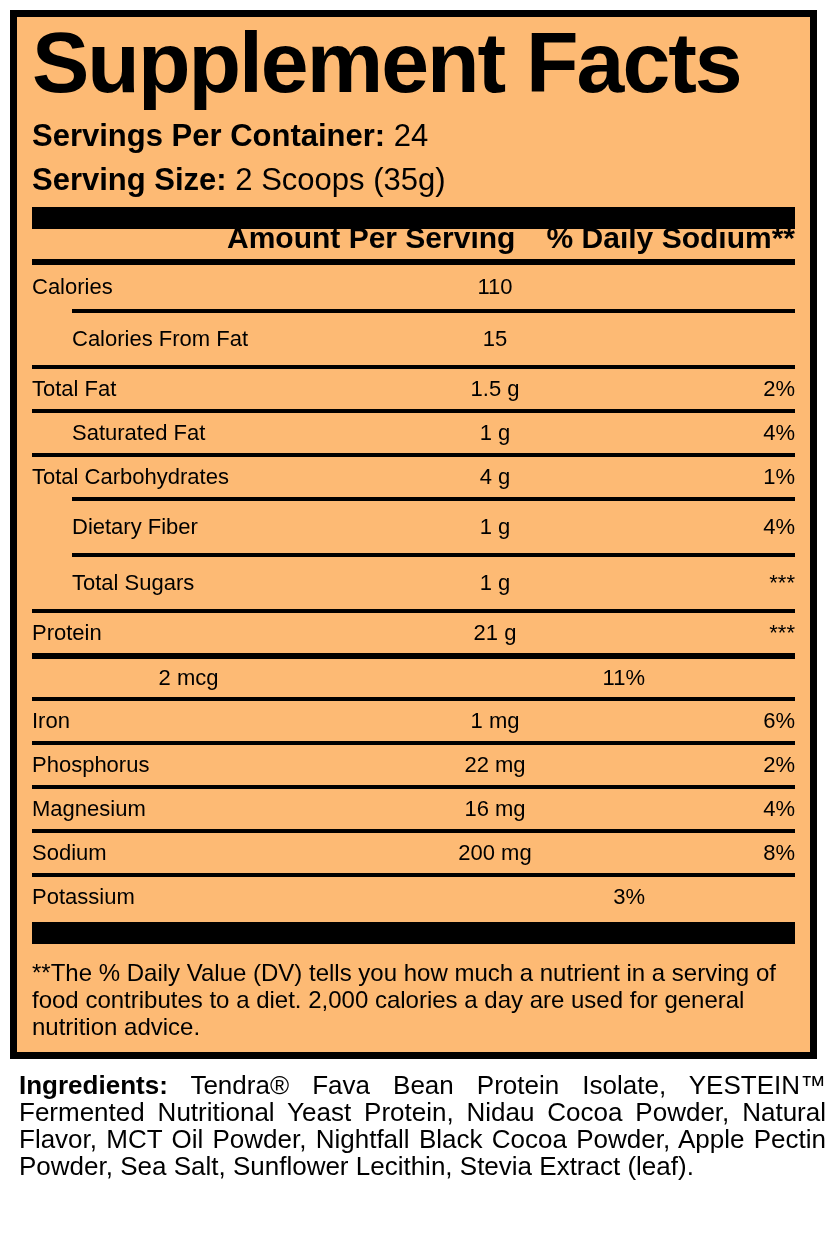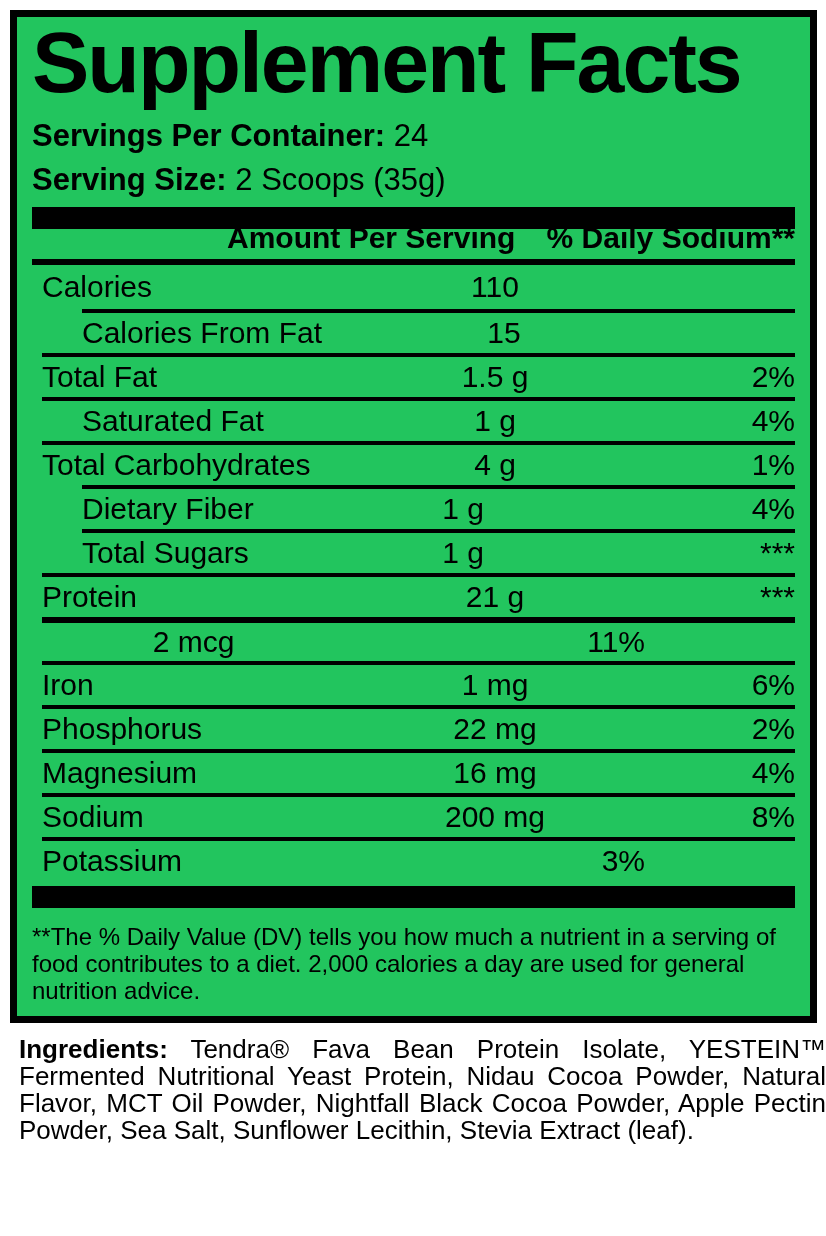--- a/index.html
+++ b/index.html
@@ -7,21 +7,21 @@
     background: #ffffff;
     font-family: "Liberation Sans", sans-serif;
     color: #000000;
   }
   body { width: 826px; height: 1236px; overflow: hidden; }
 
   .facts-box {
     margin: 10px 9px 0 10px;
     border: 7px solid #000;
     padding: 6px 15px 12px 15px;
-    background: #22c55e;
+    background: #fdba74;
   }
 
   .title {
     font-size: 86px;
     font-weight: bold;
     letter-spacing: -2px;
     line-height: 0.92;
     white-space: nowrap;
   }
 
@@ -50,32 +50,30 @@
   }
   .amount-header { margin-left: 195px; }
   .dv-header { margin-left: auto; }
 
   .nutrient-table { width: 100%; }
   .row {
     display: grid;
     grid-template-columns: 1fr 300px 150px;
     align-items: center;
     height: 44px;
-    font-size: 30px;
+    font-size: 22px;
     border-top: 4px solid #000;
     position: relative;
-    margin-left: 10px;
   }
   .row.first { border-top: none; }
   .row.sep-thick { border-top-width: 6px; }
   .row.sep-indent {
     border-top: none;
     padding-top: 4px;
-    height: 44px;
-    gap: 32px;
+    height: 56px;
   }
   .row.sep-indent::before {
     content: "";
     position: absolute;
     top: 0; left: 40px; right: 0;
     height: 4px;
     background: #000;
   }
   .cell.label { text-align: left; white-space: nowrap; }
   .cell.label.indent { padding-left: 40px; }

